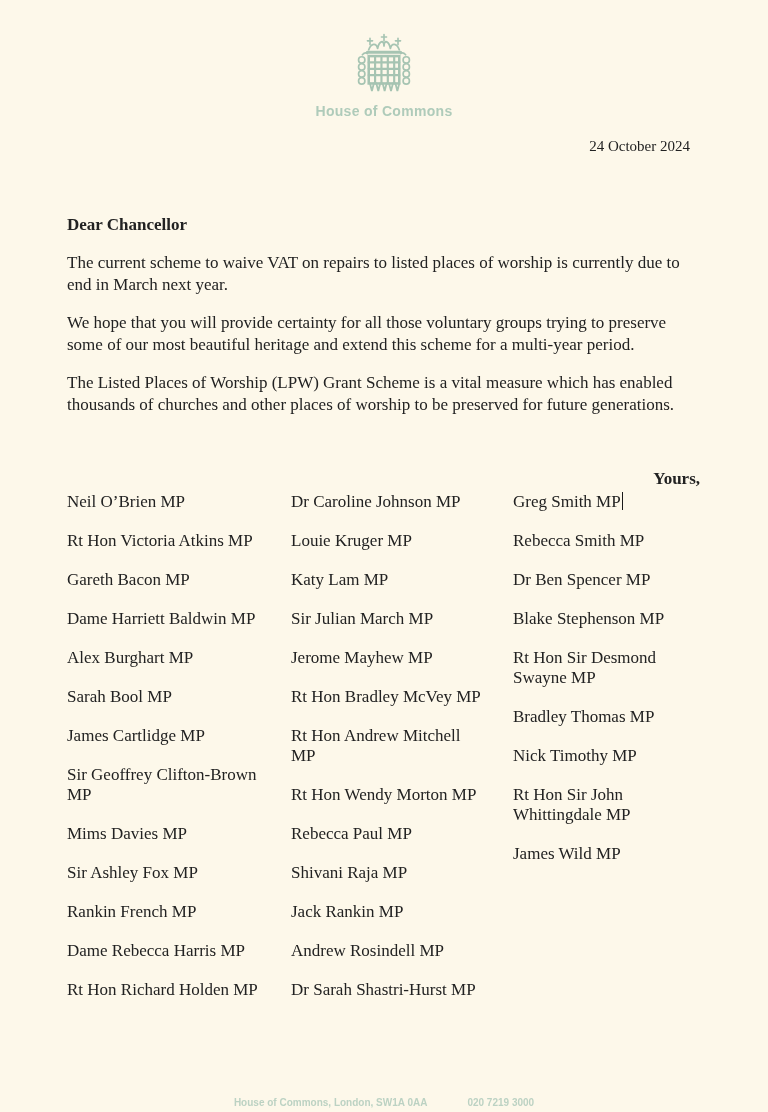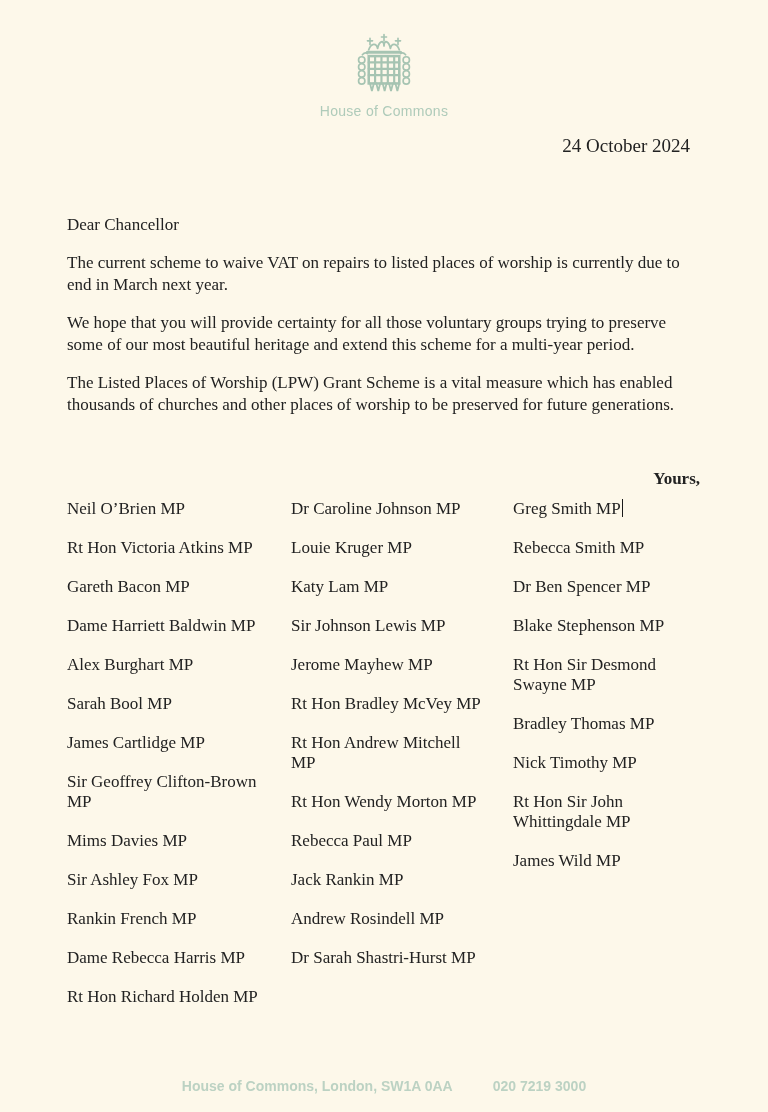--- a/index.html
+++ b/index.html
@@ -15,46 +15,46 @@
   }
   
   .logo-block {
     padding-top: 30px;
     text-align: center;
   }
   .logo-block svg { display: block; margin: 0 auto; }
   .logo-label {
     margin-top: 3px;
     font-family: "Liberation Sans", sans-serif;
-    font-weight: normal;
+    font-weight: bold;
     font-size: 14px;
     letter-spacing: 0.3px;
     color: #AFCBBA;
   }
   .date-line {
     margin: 16px 78px 4px 0;
     text-align: right;
-    font-size: 19px;
+    font-size: 15px;
     line-height: 22px;
   }
   
   .letter {
     margin: 0 68px 0 67px;
     font-size: 17px;
     line-height: 22px;
   }
   .letter p { margin: 0; }
-  .salutation { font-weight: normal; margin-top: 57px !important; }
+  .salutation { font-weight: bold; margin-top: 57px !important; }
   .para { margin-top: 16px !important; }
   .closing { font-weight: bold; margin-top: 52px !important; text-align: right; }
   
   .columns {
     display: flex;
     align-items: flex-start;
-    margin-top: 9px;
+    margin-top: 2px;
   }
   .col { flex: 0 0 auto; }
   .col-1 { width: 216px; margin-right: 8px; }
   .col-2 { width: 190px; margin-right: 32px; }
   .col-3 { width: 170px; }
   .col p.name {
     margin: 0 0 19px 0;
     font-size: 17px;
     line-height: 20px;
   }
@@ -63,26 +63,26 @@
     width: 1.5px;
     height: 18px;
     background: #1a1a1a;
     vertical-align: -3px;
     margin-left: 1px;
   }
   
   .footer {
     position: absolute;
     left: 0;
-    bottom: 18px;
+    bottom: 4px;
     width: 100%;
     text-align: center;
     font-family: "Liberation Sans", sans-serif;
     font-weight: bold;
-    font-size: 14px;
+    font-size: 10px;
     color: #BCD2C3;
   }
   .footer-phone { margin-left: 40px; }
 </style>
 </head>
 <body>
 
 <div class="page">
 
   <div class="logo-block">
@@ -144,26 +144,27 @@
           <p class="name">Mims Davies MP</p>
           <p class="name">Sir Ashley Fox MP</p>
           <p class="name">Rankin French MP</p>
           <p class="name">Dame Rebecca Harris MP</p>
           <p class="name">Rt Hon Richard Holden MP</p>
         </div>
       <div class="col col-2">
           <p class="name">Dr Caroline Johnson MP</p>
           <p class="name">Louie Kruger MP</p>
           <p class="name">Katy Lam MP</p>
-          <p class="name">Sir Johnson Lewis MP</p>
+          <p class="name">Sir Julian March MP</p>
           <p class="name">Jerome Mayhew MP</p>
           <p class="name">Rt Hon Bradley McVey MP</p>
           <p class="name">Rt Hon Andrew Mitchell MP</p>
           <p class="name">Rt Hon Wendy Morton MP</p>
           <p class="name">Rebecca Paul MP</p>
+          <p class="name">Shivani Raja MP</p>
           <p class="name">Jack Rankin MP</p>
           <p class="name">Andrew Rosindell MP</p>
           <p class="name">Dr Sarah Shastri-Hurst MP</p>
         </div>
       <div class="col col-3">
           <p class="name">Greg Smith MP<span class="cursor"></span></p>
           <p class="name">Rebecca Smith MP</p>
           <p class="name">Dr Ben Spencer MP</p>
           <p class="name">Blake Stephenson MP</p>
           <p class="name">Rt Hon Sir Desmond Swayne MP</p>

